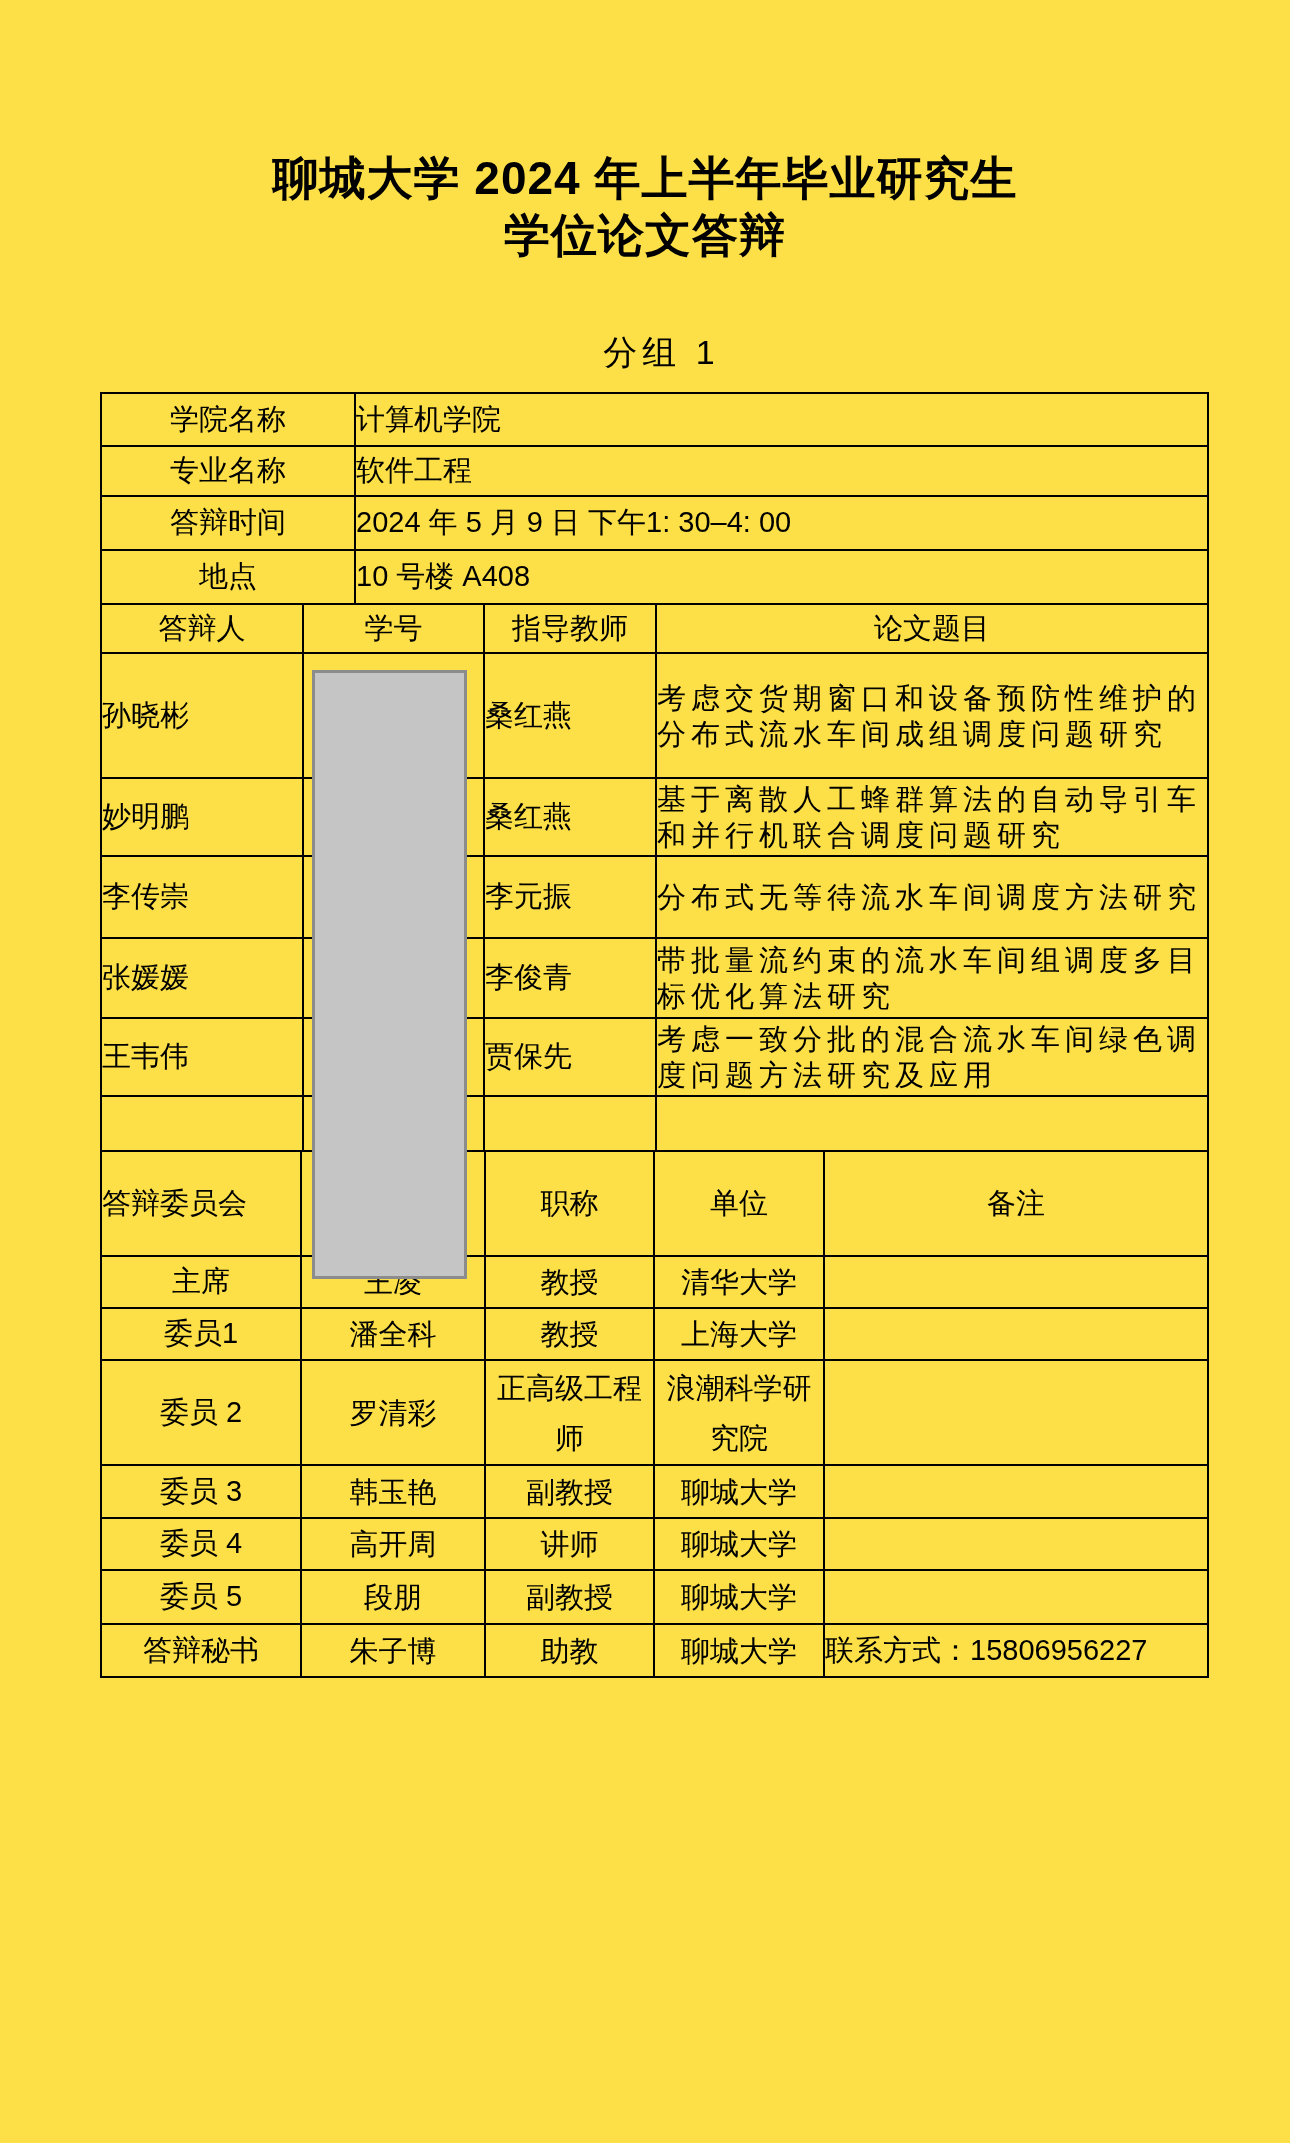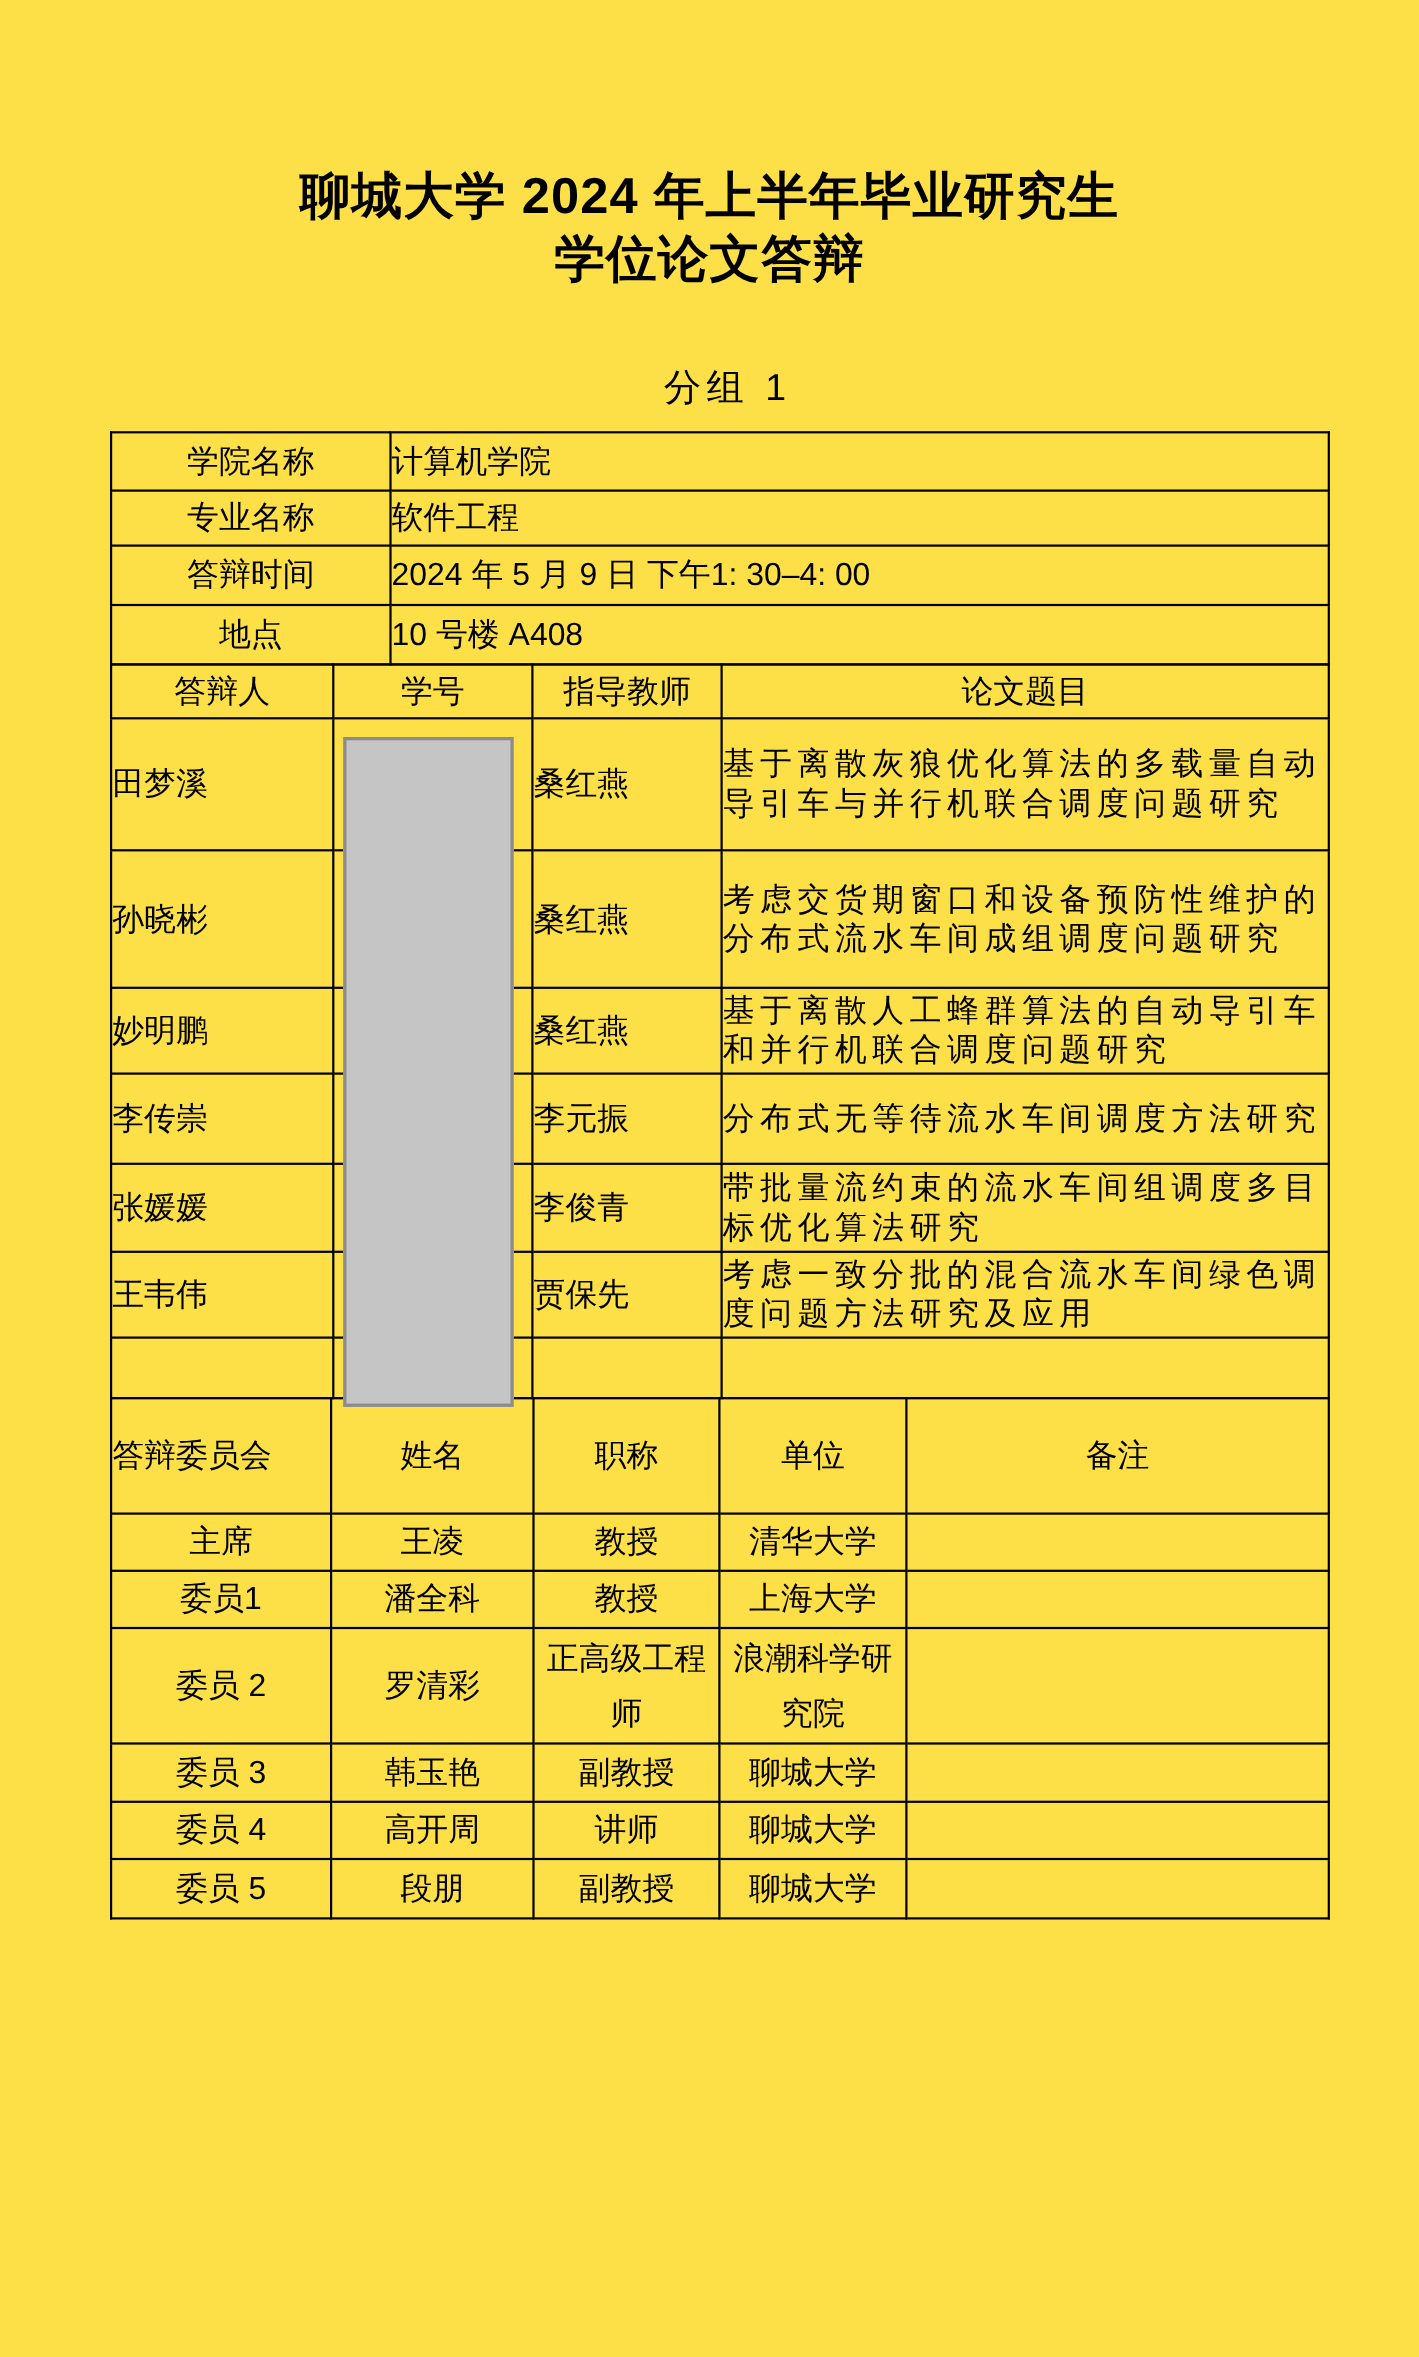--- a/index.html
+++ b/index.html
@@ -131,26 +131,20 @@
           <col style="width:181px">
           <col style="width:172px">
           <col style="width:552px">
         </colgroup>
       <tbody>
           <tr style="height:49px">
         <th class="hdr">答辩人</th>
         <th class="hdr">学号</th>
         <th class="hdr">指导教师</th>
         <th class="hdr">论文题目</th>
-      </tr>
-      <tr style="height:120px">
-        <td class="name-cell">田梦溪</td>
-        <td></td>
-        <td class="adv-cell">桑红燕</td>
-        <td class="thesis-cell">基于离散灰狼优化算法的多载量自动导引车与并行机联合调度问题研究</td>
       </tr>
       <tr style="height:125px">
         <td class="name-cell">孙晓彬</td>
         <td></td>
         <td class="adv-cell">桑红燕</td>
         <td class="thesis-cell">考虑交货期窗口和设备预防性维护的分布式流水车间成组调度问题研究</td>
       </tr>
       <tr style="height:78px">
         <td class="name-cell">妙明鹏</td>
         <td></td>
@@ -235,19 +229,26 @@
         <td class="cmt-cell b">聊城大学</td>
         <td class="cmt-note"></td>
       </tr>
       <tr style="height:54px">
         <td class="cmt-lbl">委员 5</td>
         <td class="cmt-cell b">段朋</td>
         <td class="cmt-cell b">副教授</td>
         <td class="cmt-cell b">聊城大学</td>
         <td class="cmt-note"></td>
       </tr>
+      <tr style="height:53px">
+        <td class="cmt-lbl">答辩秘书</td>
+        <td class="cmt-cell b">朱子博</td>
+        <td class="cmt-cell b">助教</td>
+        <td class="cmt-cell b">聊城大学</td>
+        <td class="cmt-note b">联系方式：15806956227</td>
+      </tr>
     </tbody>
       </table>
 
     <div class="redaction"></div>
 
   </div>
 </div>
 
 </body></html>

